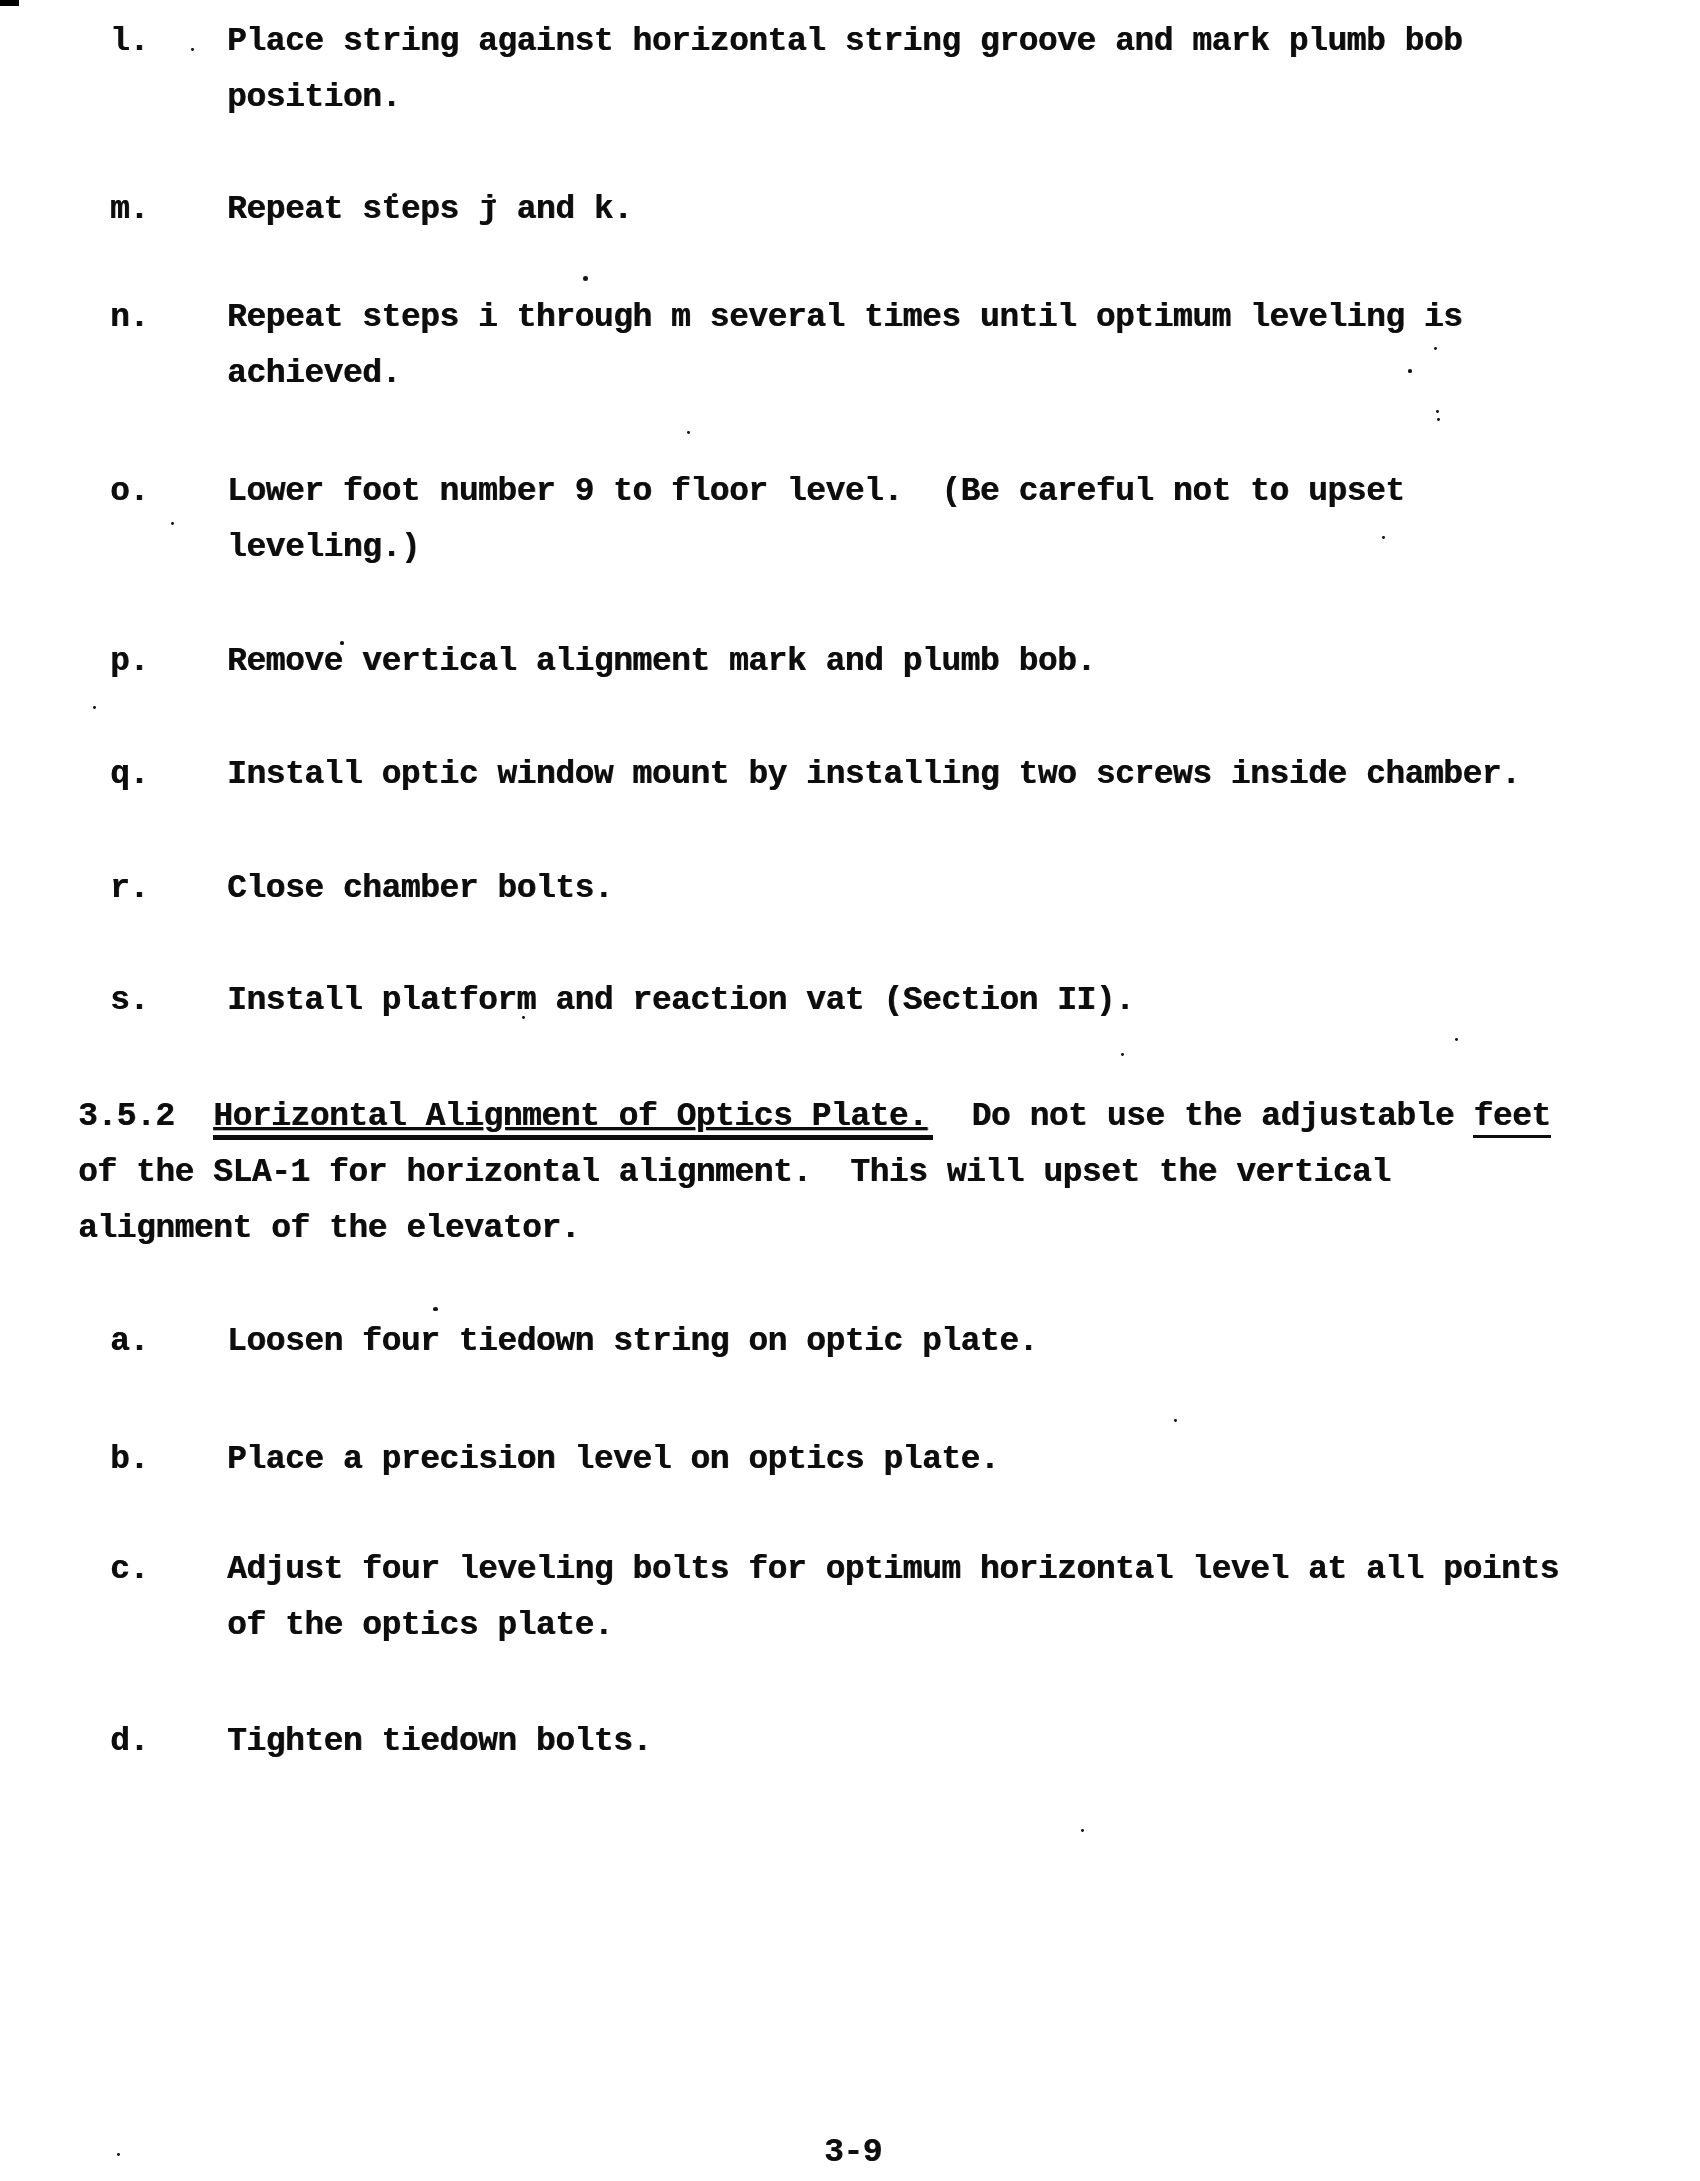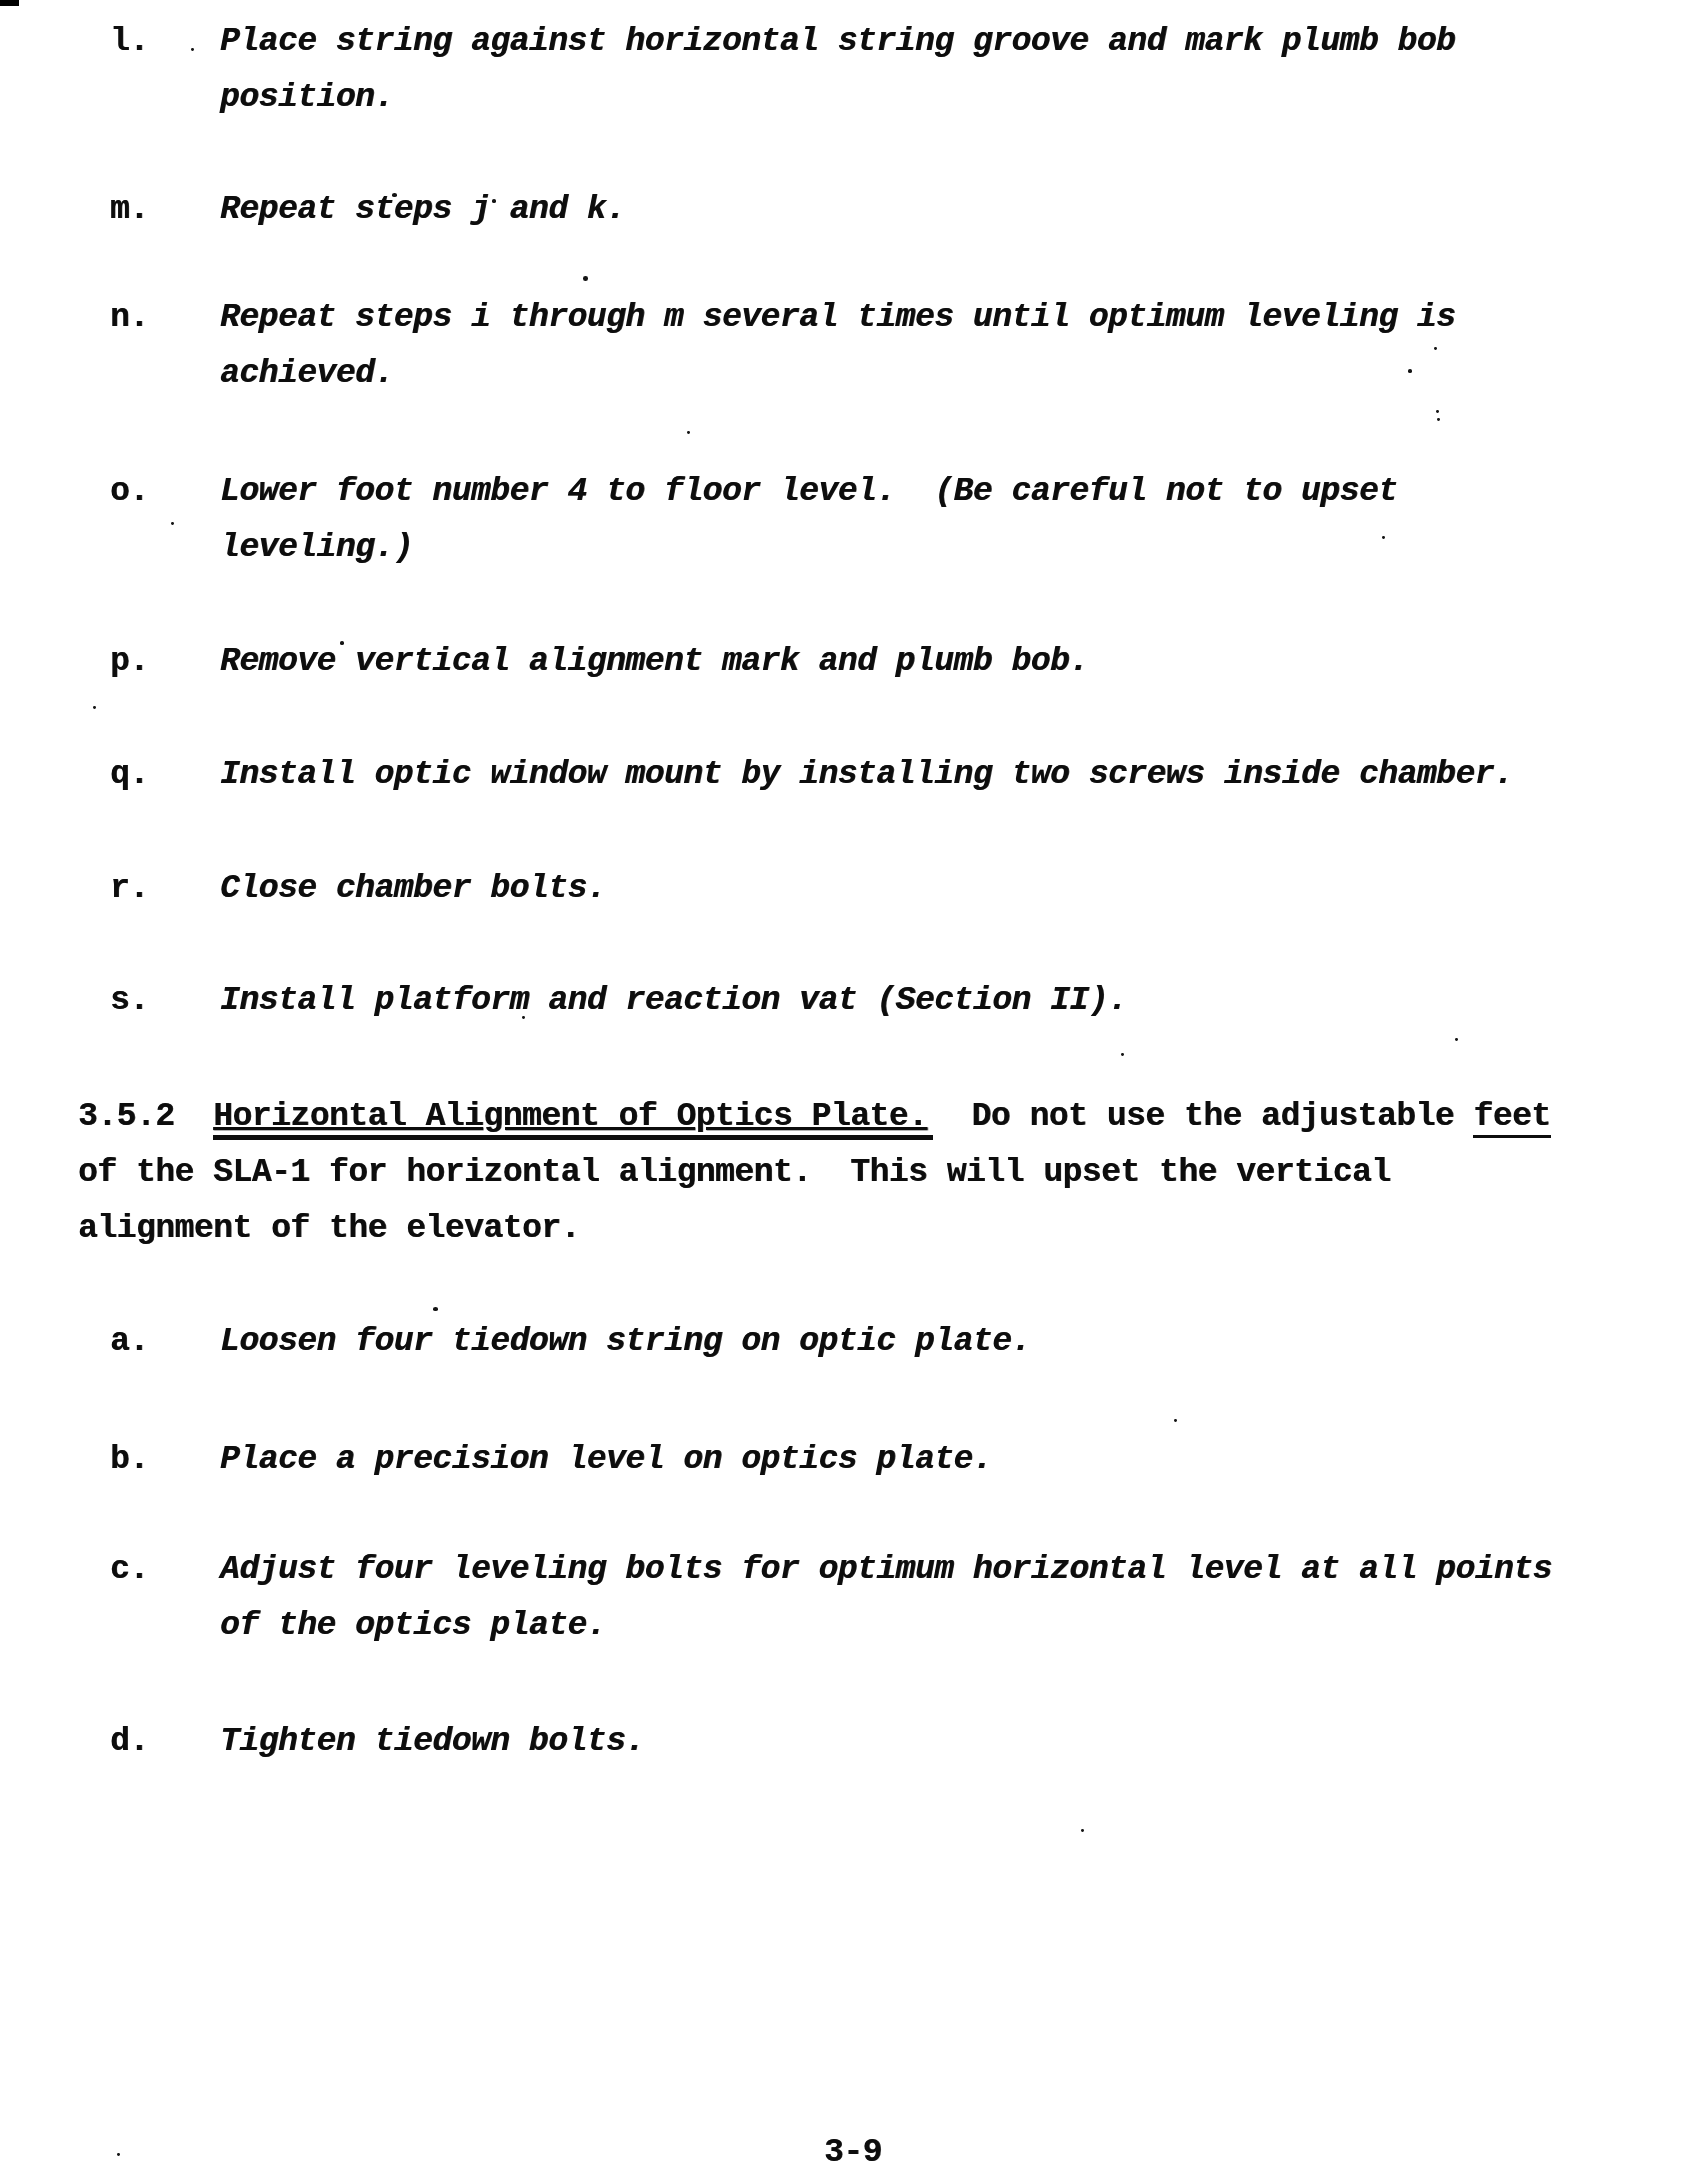--- a/index.html
+++ b/index.html
@@ -28,25 +28,24 @@
     white-space: normal;
   }
   .step .letter {
     position: absolute;
     left: 110px;
     top: 0;
     white-space: pre;
   }
   .step .text {
     position: absolute;
-    left: 220px;
+    left: 227px;
     top: 0;
     width: 1436px;
     white-space: pre-wrap;
-    font-style: italic;
   }
   .section-para {
     position: absolute;
     left: 78px;
     top: 1089px;
     width: 1548px;
     white-space: pre-wrap;
   }
   .u {
     border-bottom: 3.7px solid #0d0d0d;
@@ -95,21 +94,21 @@
       <span class="letter">m.</span>
       <div class="text">Repeat steps j and k.</div>
     </div>
   <div class="step" style="top:290px">
       <span class="letter">n.</span>
       <div class="text">Repeat steps i through m several times until optimum leveling is
 achieved.</div>
     </div>
   <div class="step" style="top:464px">
       <span class="letter">o.</span>
-      <div class="text">Lower foot number 4 to floor level.  (Be careful not to upset
+      <div class="text">Lower foot number 9 to floor level.  (Be careful not to upset
 leveling.)</div>
     </div>
   <div class="step" style="top:634px">
       <span class="letter">p.</span>
       <div class="text">Remove vertical alignment mark and plumb bob.</div>
     </div>
   <div class="step" style="top:747px">
       <span class="letter">q.</span>
       <div class="text">Install optic window mount by installing two screws inside chamber.</div>
     </div>

